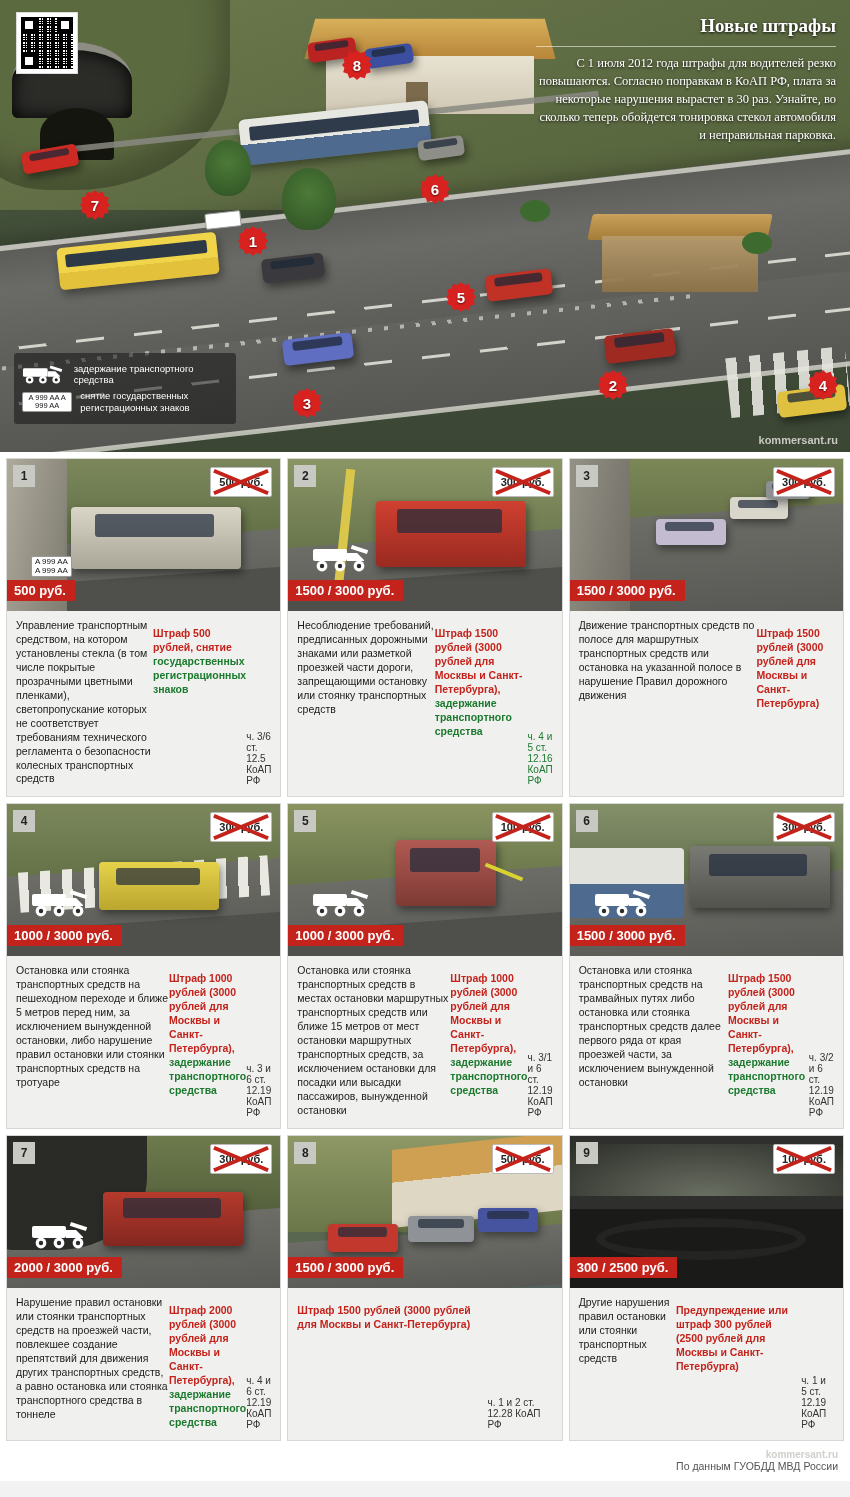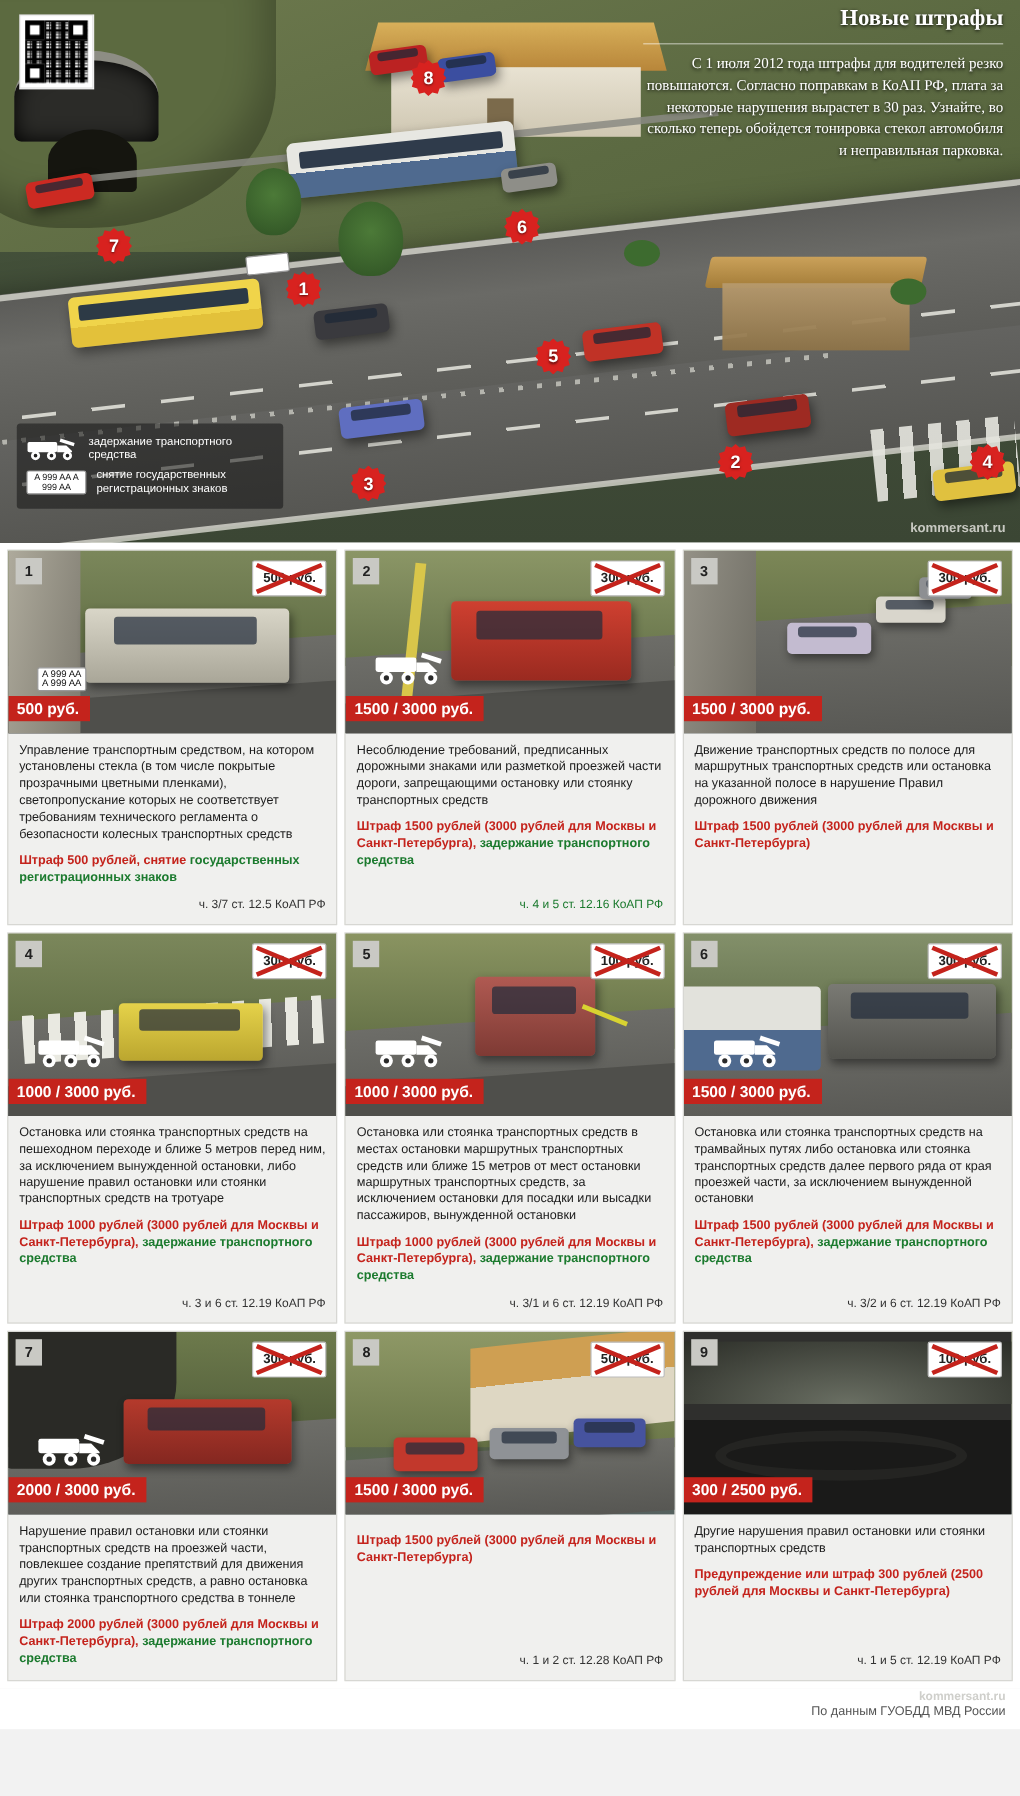--- a/index.html
+++ b/index.html
@@ -147,21 +147,21 @@
       linear-gradient(90deg,#000 25%,transparent 25% 50%,#000 50% 62%,transparent 62% 75%,#000 75%),
       linear-gradient(0deg,#000 12%,transparent 12% 28%,#000 28% 40%,transparent 40% 56%,#000 56% 68%,transparent 68% 84%,#000 84%);
     background-size: 8px 8px, 8px 8px;
     background-blend-mode: multiply;
     position:relative;
   }
   .qr-eye{position:absolute;width:16px;height:16px;border:4px solid #000;background:#fff;}
 
   
   .hero-text {
-    position:absolute; right:14px; top:4px; width:300px;
+    position:absolute; right:14px; top:14px; width:300px;
     color:#fff; text-align:right;
   }
   .hero-title {
     font-family:"Liberation Serif", serif;
     font-size:19px; font-weight:bold; line-height:1.25;
     text-shadow:0 1px 3px rgba(0,0,0,.9);
   }
   .hero-rule{height:1px;background:rgba(255,255,255,.55);margin:8px 0 7px;}
   .hero-body{
     font-family:"Liberation Serif", serif;
@@ -254,21 +254,21 @@
     position:absolute; left:0; top:0; width:100%; height:100%;
   }
   .ci-price{
     position:absolute; left:0; bottom:10px;
     background:#c4231c; color:#fff; font-weight:bold; font-size:13px;
     padding:3px 9px 3px 7px;
   }
   .ci-tow{
     position:absolute; left:24px; bottom:34px;
   }
-  .card-body{ padding:8px 9px 10px; flex:1; display:flex; flex-direction:column;align-items:flex-end; }
+  .card-body{ padding:8px 9px 10px; flex:1; display:flex; flex-direction:row; }
   .desc { font-size:10.5px; line-height:1.33; color:#1b1b1b; }
   .fine { font-size:10.5px; line-height:1.33; margin-top:8px; color:#c4231c; font-weight:bold; }
   .fine .tow-note{ color:#1b7a2e; }
   .fine .warn{ color:#c4231c; }
   .article { font-size:10px; color:#333; margin-top:auto; padding-top:10px; }
   .article.green { color:#1b7a2e; }
 
   .footer{
     position:relative; height:34px; background:#fff;
     text-align:right; padding:2px 12px 0 0;
@@ -401,21 +401,21 @@
           <line x1="59" y1="3" x2="3" y2="27" stroke="#c4231c" stroke-width="4"></line>
         </svg>
       </div>
 
       <div class="ci-tow"><span class="lic-plate" style="font-size:8px">A 999 AA<br>A 999 AA</span></div>
       <div class="ci-price">500 руб.</div>
     </div>
     <div class="card-body">
       <div class="desc">Управление транспортным средством, на котором установлены стекла (в том числе покрытые прозрачными цветными пленками), светопропускание которых не соответствует требованиям технического регламента о безопасности колесных транспортных средств</div>
       <div class="fine"><span class="warn">Штраф 500 рублей, снятие</span> <span class="tow-note">государственных регистрационных знаков</span></div>
-      <div class="article">ч. 3/7 ст. 12.5 КоАП РФ</div>
+      <div class="article">ч. 3/6 ст. 12.5 КоАП РФ</div>
     </div>
       </div>
       <div class="card">
     <div class="card-img">
       <div class="ci-grass" style="background:linear-gradient(180deg,#8b9666,#66734a)"></div>
           <div class="ci-road"></div>
           <div class="ci-road-b"></div>
    <div class="ci-car" style="left:88px;top:42px;width:150px;height:66px;background:linear-gradient(180deg,#cf4030,#9a2a20)"></div>
    <div style="position:absolute;left:52px;top:10px;width:9px;height:120px;background:#d9c64a;transform:rotate(6deg)"></div>
       <div class="ci-num">2</div>
@@ -598,20 +598,21 @@
               <circle cx="28" cy="23" r="2.2" fill="#2a2a2a"></circle>
   <circle cx="47" cy="23" r="5.4" fill="#fff"></circle>
               <circle cx="47" cy="23" r="2.2" fill="#2a2a2a"></circle>
 </svg></div>
 
       <div class="ci-price">2000 / 3000 руб.</div>
     </div>
     <div class="card-body">
       <div class="desc">Нарушение правил остановки или стоянки транспортных средств на проезжей части, повлекшее создание препятствий для движения других транспортных средств, а равно остановка или стоянка транспортного средства в тоннеле</div>
       <div class="fine"><span class="warn">Штраф 2000 рублей (3000 рублей для Москвы и Санкт-Петербурга),</span> <span class="tow-note">задержание транспортного средства</span></div>
+      <div class="article">ч. 4 и 6 ст. 12.19 КоАП РФ</div>
     </div>
       </div>
       <div class="card">
     <div class="card-img">
       <div class="ci-grass" style="background:linear-gradient(180deg,#8e9866,#6b7749)"></div>
    <div class="ci-house"></div>
           <div class="ci-road" style="top:96px;height:60px"></div>
    <div class="ci-car" style="left:40px;top:88px;width:70px;height:28px;background:#c2382c"></div>
    <div class="ci-car" style="left:120px;top:80px;width:66px;height:26px;background:#8f9296"></div>
    <div class="ci-car" style="left:190px;top:72px;width:60px;height:24px;background:#46539e"></div>

